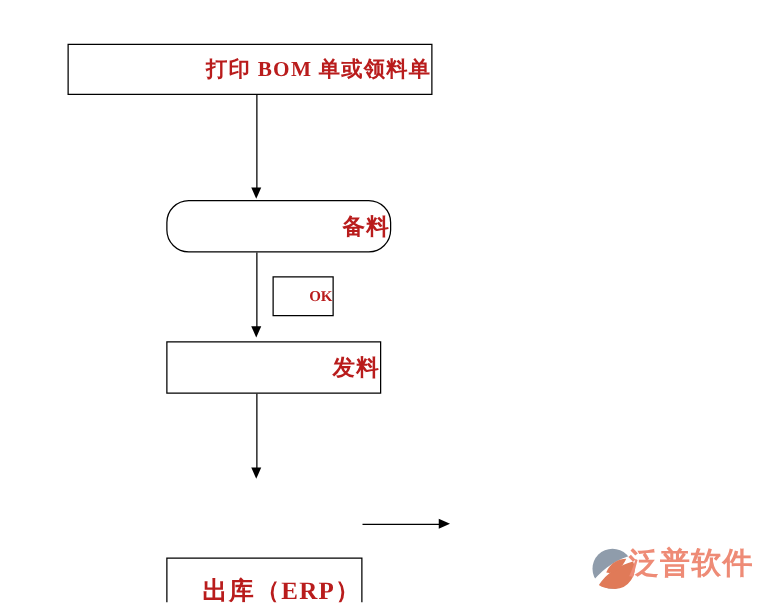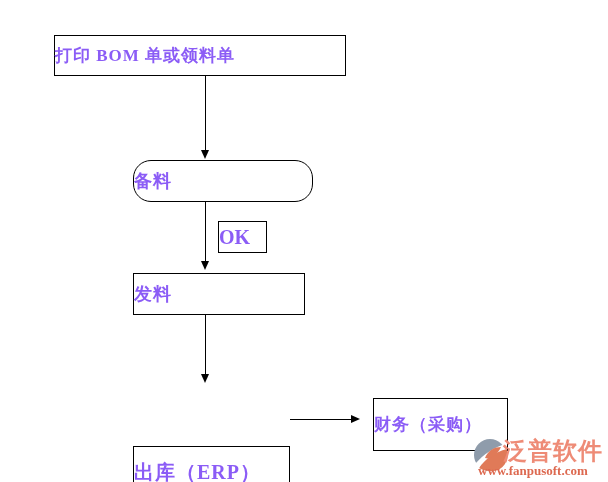--- a/index.html
+++ b/index.html
@@ -15,30 +15,30 @@
     overflow: hidden;
     font-family: "Liberation Serif", "DejaVu Serif", serif;
   }
   .flow-box {
     position: absolute;
     box-sizing: border-box;
     border: 1px solid #000000;
     background: #ffffff;
     display: flex;
     align-items: center;
-    justify-content: flex-start;
+    justify-content: flex-end;
     font-weight: 700;
     font-size: 18px;
-    color: #8b5cf6;
+    color: #b91c1c;
     letter-spacing: 1px;
     white-space: nowrap;
   }
   .box-print    { left: 54px;  top: 35px;  width: 292px; height: 41px; font-size: 17px; }
   .box-prepare  { left: 133px; top: 160px; width: 180px; height: 42px; border-radius: 18px; }
-  .box-ok       { left: 218px; top: 221px; width: 49px;  height: 32px; font-size: 20px; letter-spacing: 0; }
+  .box-ok       { left: 218px; top: 221px; width: 49px;  height: 32px; font-size: 12px; letter-spacing: 0; }
   .box-issue    { left: 133px; top: 273px; width: 172px; height: 42px; }
   .box-outbound { left: 133px; top: 398px; width: 157px; height: 53px; font-size: 20px; margin-top: 48px; }
   .box-finance  { left: 373px; top: 398px; width: 135px; height: 53px; font-size: 17px; }
 
   .vline {
     position: absolute;
     width: 1px;
     background: #000000;
   }
   .hline {
@@ -133,28 +133,24 @@
   <div class="vline vline-3"></div>
   <div class="head-down head-3"></div>
 
   <div class="flow-box box-outbound">
     <span>出库（ERP）</span>
   </div>
 
   <div class="hline hline-4"></div>
   <div class="head-right head-4"></div>
 
-  <div class="flow-box box-finance">
-    <span>财务（采购）</span>
-  </div>
 
   <div class="watermark">
     <svg class="wm-icon" viewBox="0 0 35 37">
       <circle cx="17" cy="19" r="16" fill="#8f9cab"></circle>
       <path d="M6 32 C 12 22 21 14 33 12 A16 16 0 0 1 17 35 C 13 35 9 34 6 32 Z" fill="#e07a58"></path>
       <path d="M2 28 C 11 18 21 11 33 8 L 34 13 C 22 16 12 23 6 32 Z" fill="#ffffff"></path>
       <path d="M12 22 C 15 14 22 11 28 11 C 25 18 18 24 12 22 Z" fill="#e07a58"></path>
     </svg>
     <div class="wm-brand">泛普软件</div>
-    <div class="wm-url">www.fanpusoft.com</div>
   </div>
 
 </div>
 
 </body></html>

